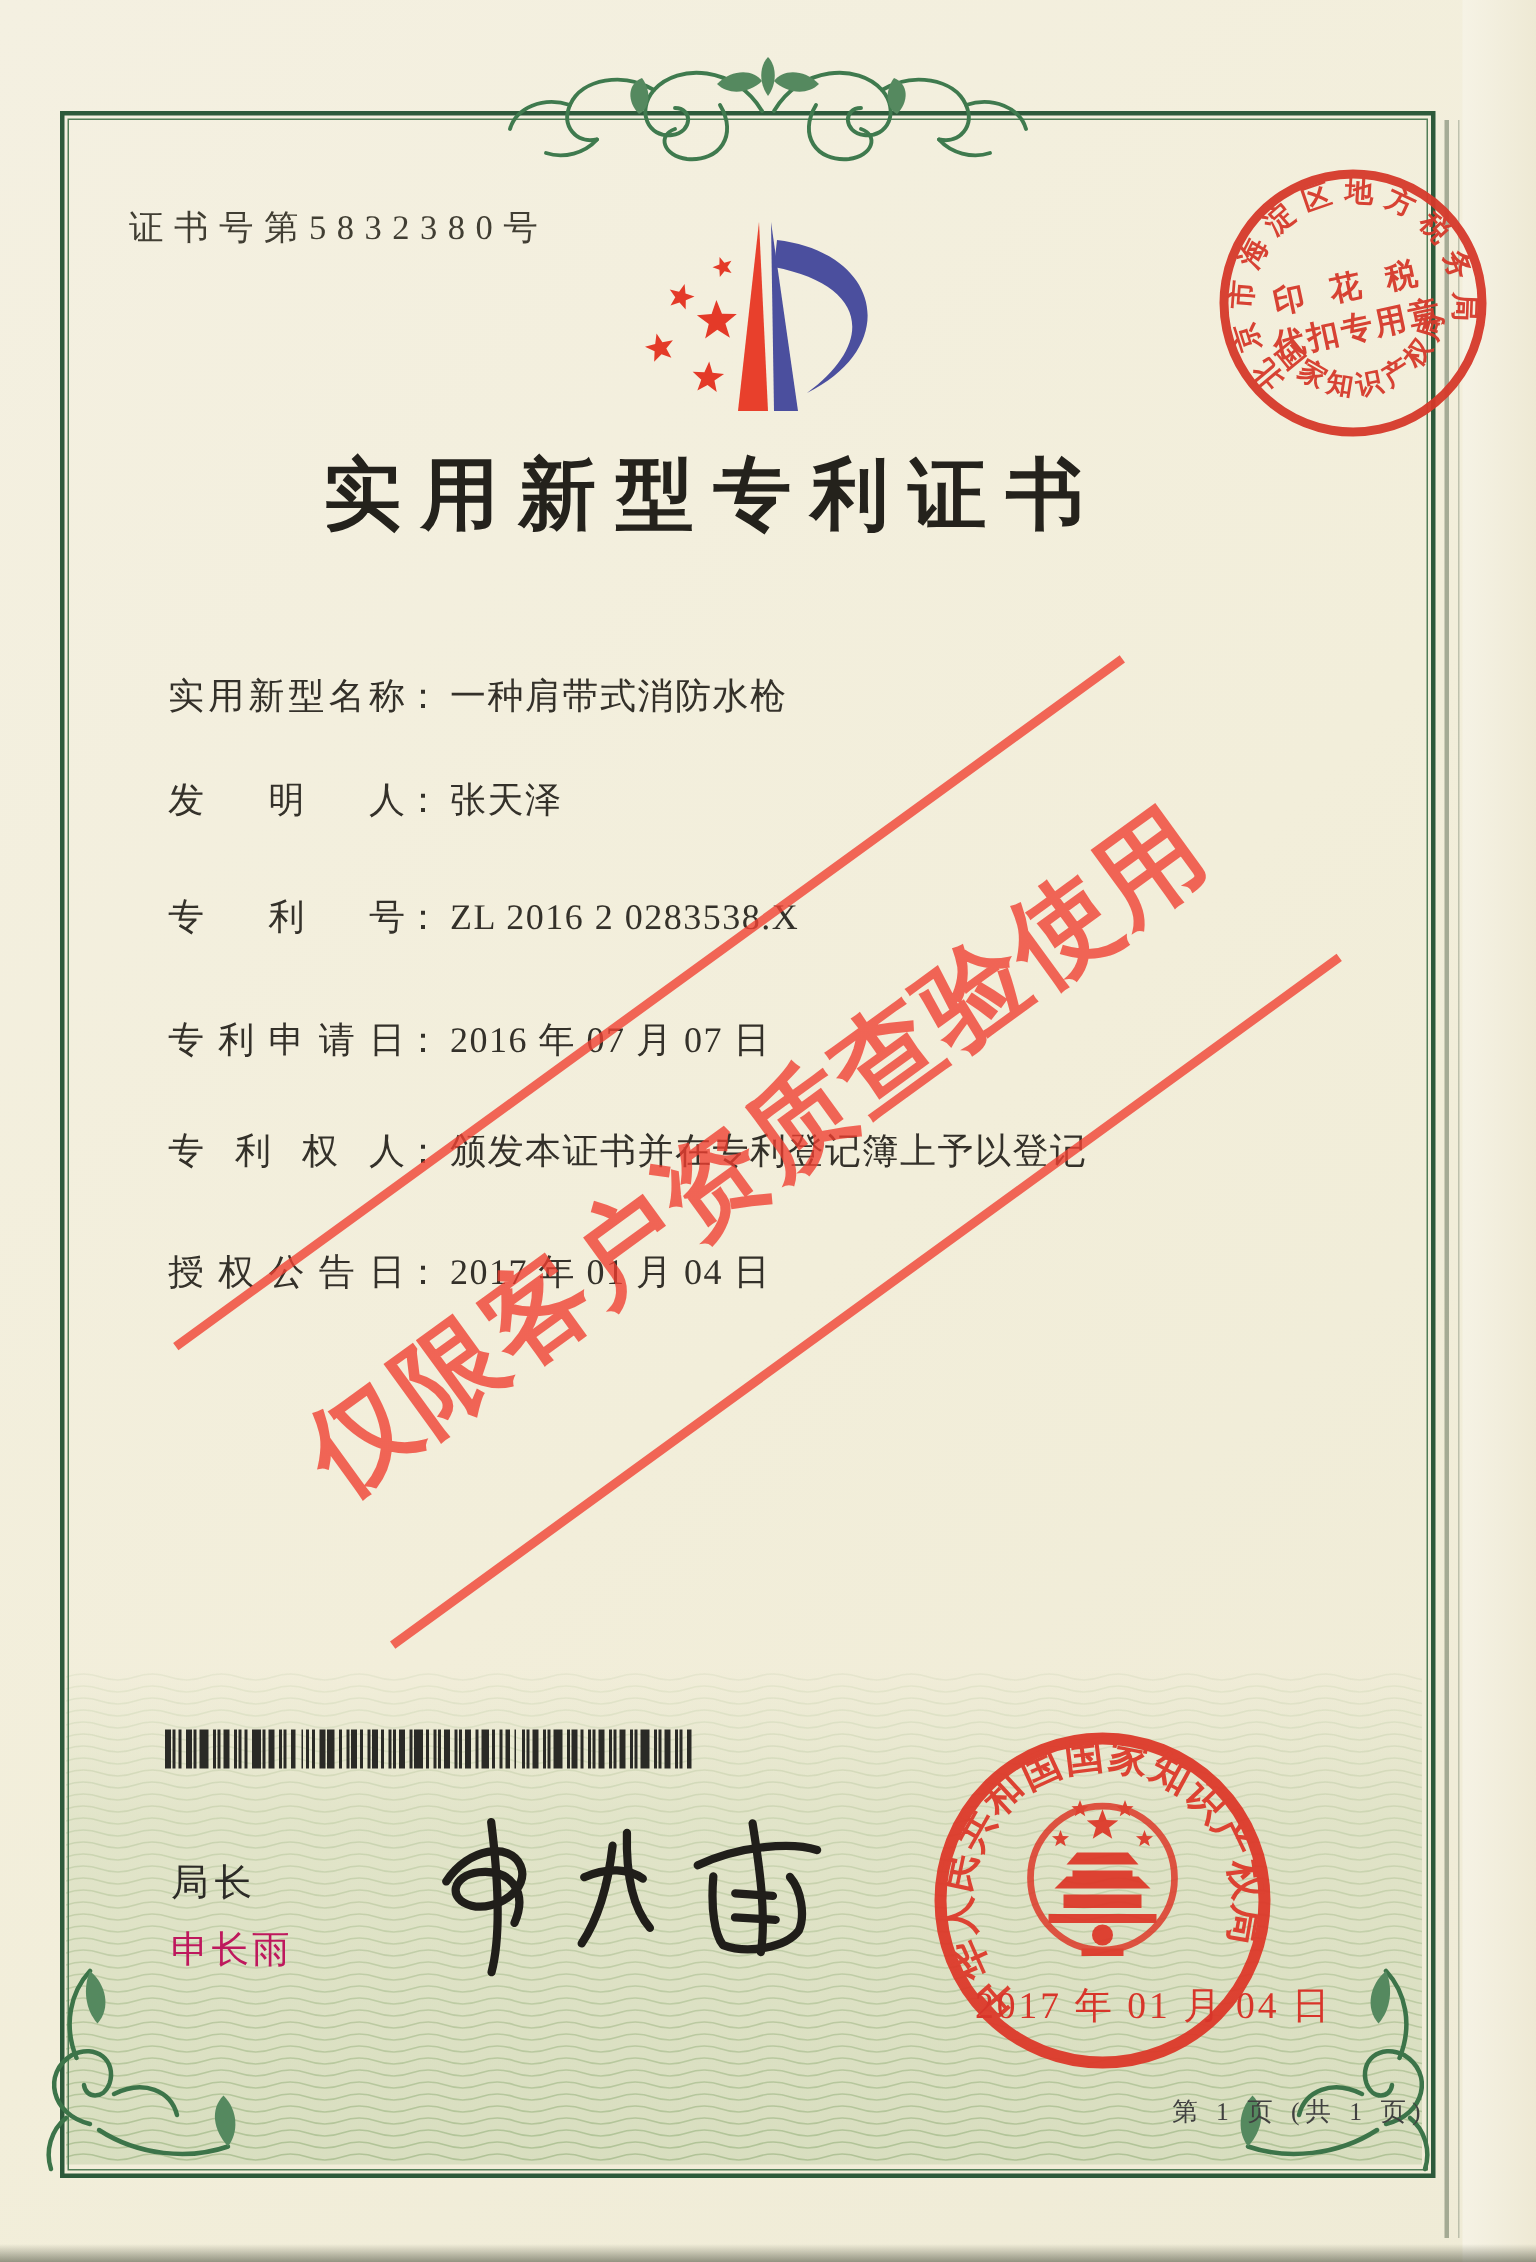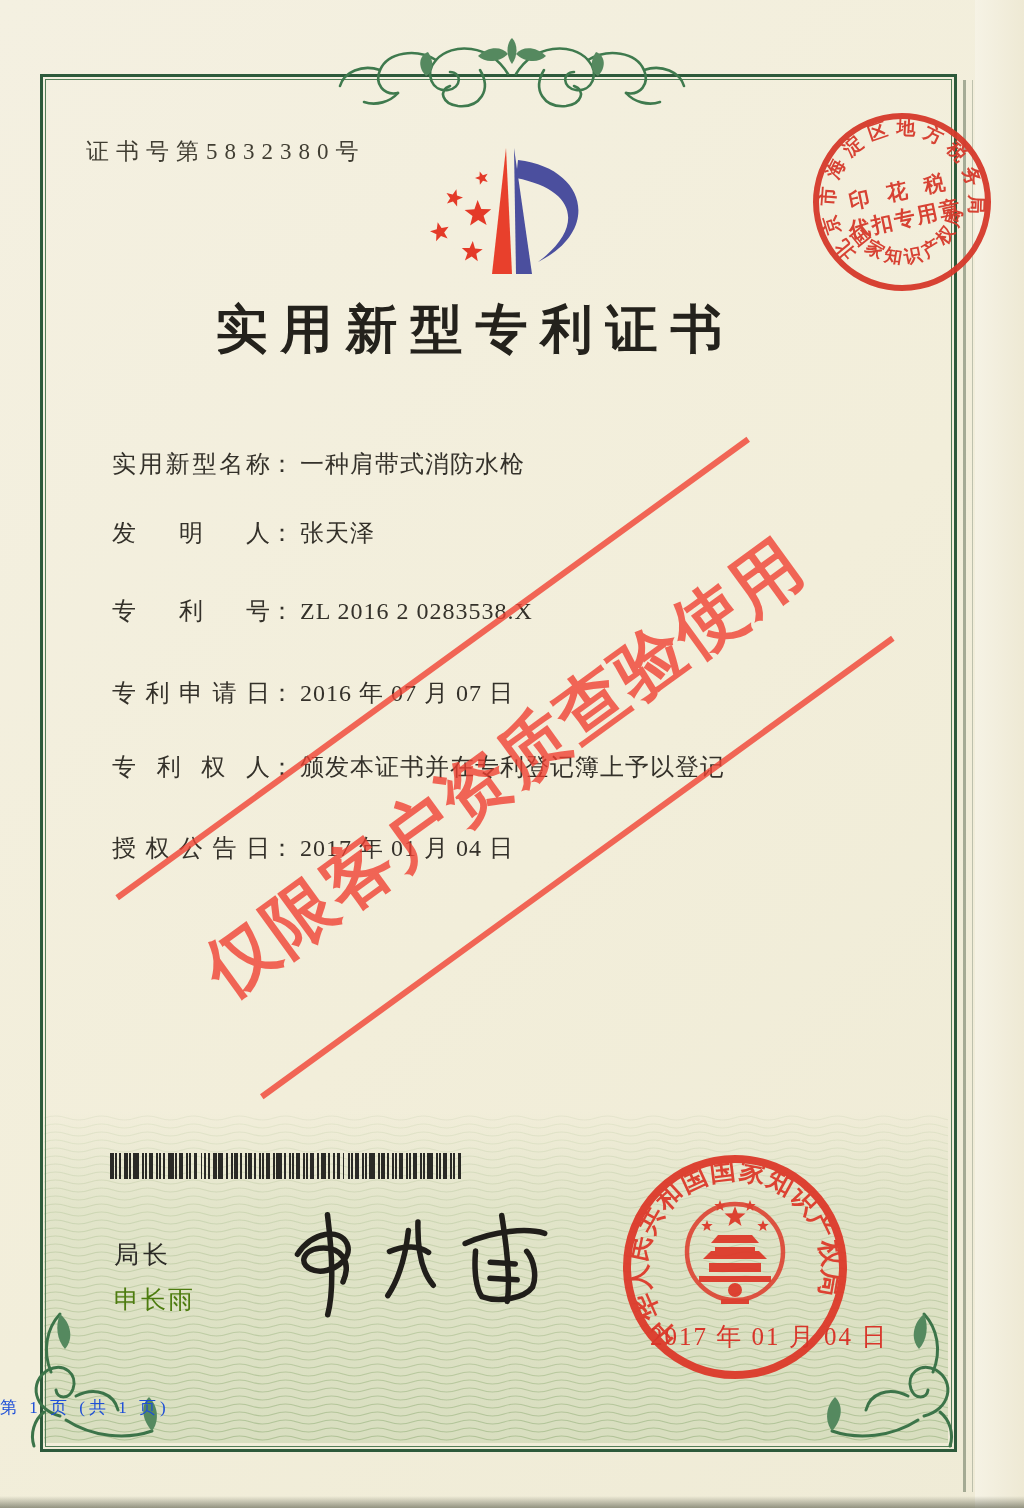--- a/index.html
+++ b/index.html
@@ -40,37 +40,37 @@
 
   #paragraphs{left:112px;top:880px;width:812px;z-index:4;}
   #paragraphs p{margin:0;text-indent:2em;font-size:21px;line-height:38px;color:#3e3a30;}
 
   #barcode{left:110px;top:1153px;height:26px;display:flex;align-items:stretch;z-index:4;}
   #barcode span{display:block;background:#2a2a26;}
 
   #signer-title{left:114px;top:1238px;font-family:"Liberation Sans","DejaVu Sans",sans-serif;
     font-size:25px;color:#2c2b27;z-index:4;letter-spacing:4px;}
   #signer-name{left:114px;top:1283px;font-family:"Liberation Sans","DejaVu Sans",sans-serif;
-    font-size:25px;color:#4d7c0f;z-index:4;letter-spacing:2px;}
+    font-size:25px;color:#be185d;z-index:4;letter-spacing:2px;}
   #signature{left:268px;top:1196px;z-index:5;}
 
   #seal{left:615px;top:1147px;z-index:5;opacity:.93;}
   #seal-date{left:650px;top:1320px;font-size:25px;color:#d8352a;letter-spacing:2px;z-index:6;white-space:nowrap;}
 
   #tax-stamp{left:806px;top:106px;z-index:6;transform:rotate(-12deg);opacity:.95;}
 
   #watermark{left:505px;top:768px;width:780px;height:240px;z-index:9;
     transform:translate(-50%,-50%) rotate(-36deg);
     display:flex;align-items:center;justify-content:center;
     border-top:6px solid rgba(240,66,51,.8);border-bottom:6px solid rgba(240,66,51,.8);}
   #watermark .wm-text{font-size:70px;font-weight:bold;color:rgba(240,62,47,.78);
     white-space:nowrap;letter-spacing:2px;font-family:"Liberation Serif","DejaVu Serif",serif;}
 
-  #footer-page{left:0;top:1396px;width:951px;text-align:left;font-size:17px;
-    letter-spacing:4px;color:#1d4ed8;z-index:4;}
+  #footer-page{left:0;top:1396px;width:951px;text-align:right;font-size:17px;
+    letter-spacing:4px;color:#404040;z-index:4;}
 
   #top-ornament{left:330px;top:28px;z-index:4;}
   #corner-bl{left:14px;top:1296px;z-index:4;}
   #corner-br{left:800px;top:1296px;z-index:4;}
 </style>
 </head>
 <body>
 
 <div class="abs" id="right-margin"></div>
 <div class="abs" id="right-page-edge"></div>

